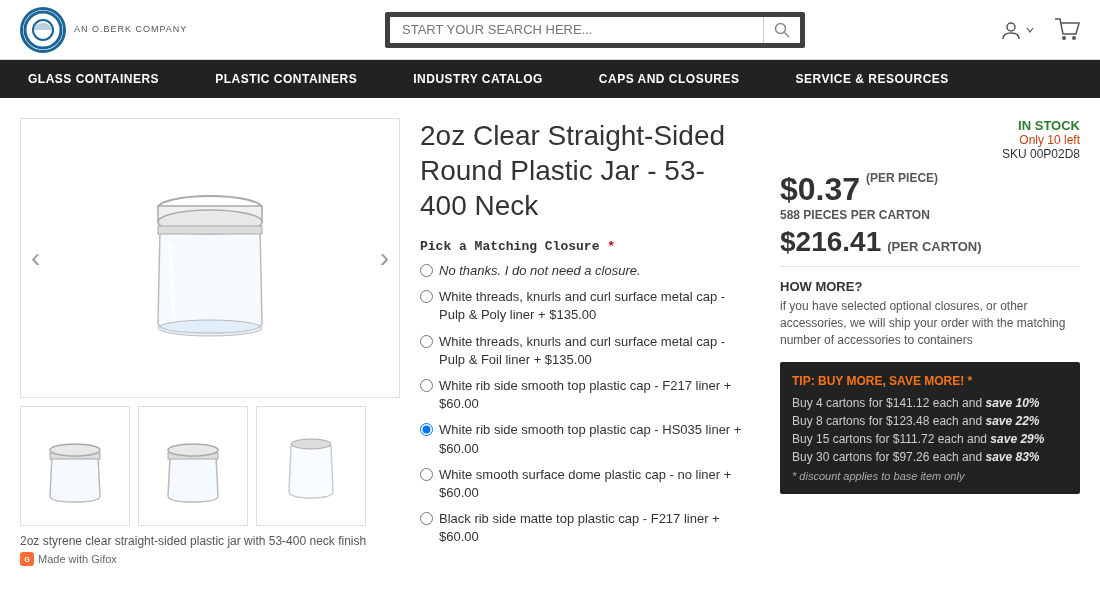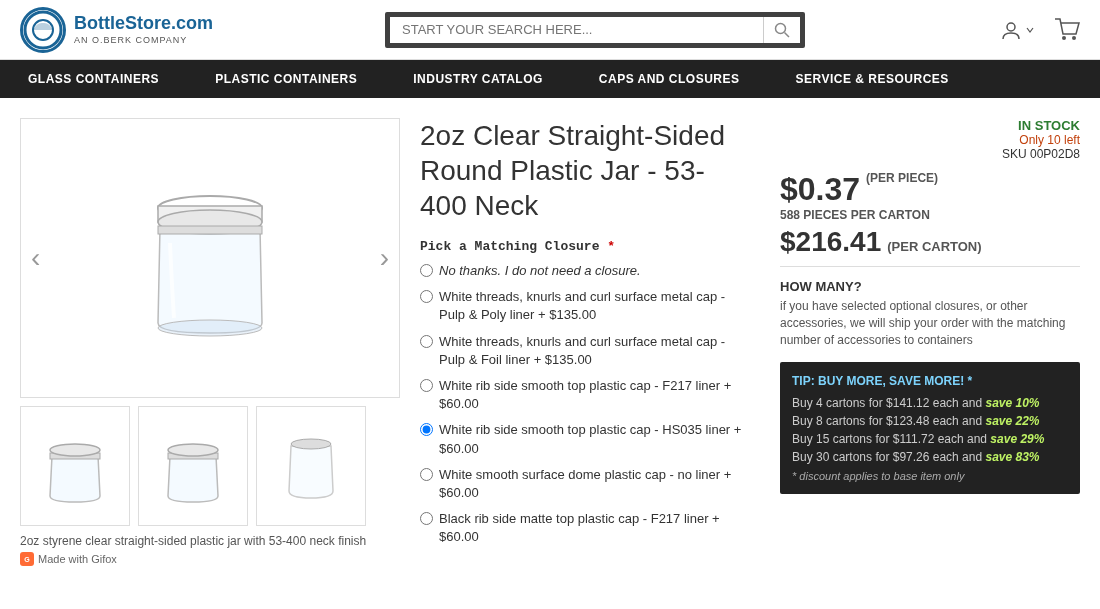--- a/index.html
+++ b/index.html
@@ -226,29 +226,29 @@
       background: #222;
       color: #fff;
       padding: 12px;
       margin-top: 14px;
       border-radius: 2px;
     }
     .tip-title {
       font-size: 12px;
       font-weight: bold;
       margin-bottom: 8px;
-      color: #7dd3fc;
+      color: #f97316;
     }
     .tip-row {
       font-size: 12px;
       color: #ccc;
       margin-bottom: 4px;
     }
     .tip-row .save-pct {
-      color: #bef264;
+      color: #e5e5e5;
       font-style: italic;
       font-weight: bold;
       text-align: right;
     }
     .tip-disclaimer {
       font-size: 11px;
       color: #aaa;
       margin-top: 6px;
       font-style: italic;
     }
@@ -260,21 +260,20 @@
 <div class="header">
   <div class="logo-area">
     <div class="logo-circle">
       <svg width="40" height="40" viewBox="0 0 40 40">
         <circle cx="20" cy="20" r="18" fill="none" stroke="#1a6496" stroke-width="3"></circle>
         <circle cx="20" cy="20" r="10" fill="none" stroke="#1a6496" stroke-width="2"></circle>
         <path d="M10 20 Q14 12 20 13 Q26 12 30 20" fill="#1a6496" opacity="0.3"></path>
       </svg>
     </div>
     <div class="logo-text-block">
-      <div class="logo-main">BottleStore.com</div>
       <div class="logo-sub">AN O.BERK COMPANY</div>
     </div>
   </div>
 
   <div class="search-area">
     <input class="search-input" type="text" placeholder="START YOUR SEARCH HERE..." style="">
     <button class="search-btn">
       <svg width="16" height="16" viewBox="0 0 16 16">
         <circle cx="6.5" cy="6.5" r="5" fill="none" stroke="#888" stroke-width="1.5"></circle>
         <line x1="10.5" y1="10.5" x2="15" y2="15" stroke="#888" stroke-width="1.5"></line>
@@ -423,21 +422,21 @@
     </div>
     <div class="pieces-per">588 PIECES PER CARTON</div>
 
     <div class="price-carton">
       <span class="price-carton-big">$216.41</span>
       <span class="price-carton-label">(PER CARTON)</span>
     </div>
 
     <hr class="divider">
 
-    <div class="how-many">HOW MANY?</div>
+    <div class="how-many">HOW MORE?</div>
     <div class="how-many-text">if you have selected optional closures, or other accessories, we will ship your order with the matching number of accessories to containers</div>
 
     <div class="tip-box">
       <div class="tip-title">TIP: BUY MORE, SAVE MORE! *</div>
       <div class="tip-row">
         <span>Buy 4 cartons for $141.12 each and </span><span class="save-pct">save 10%</span>
       </div>
       <div class="tip-row">
         <span>Buy 8 cartons for $123.48 each and </span><span class="save-pct">save 22%</span>
       </div>

